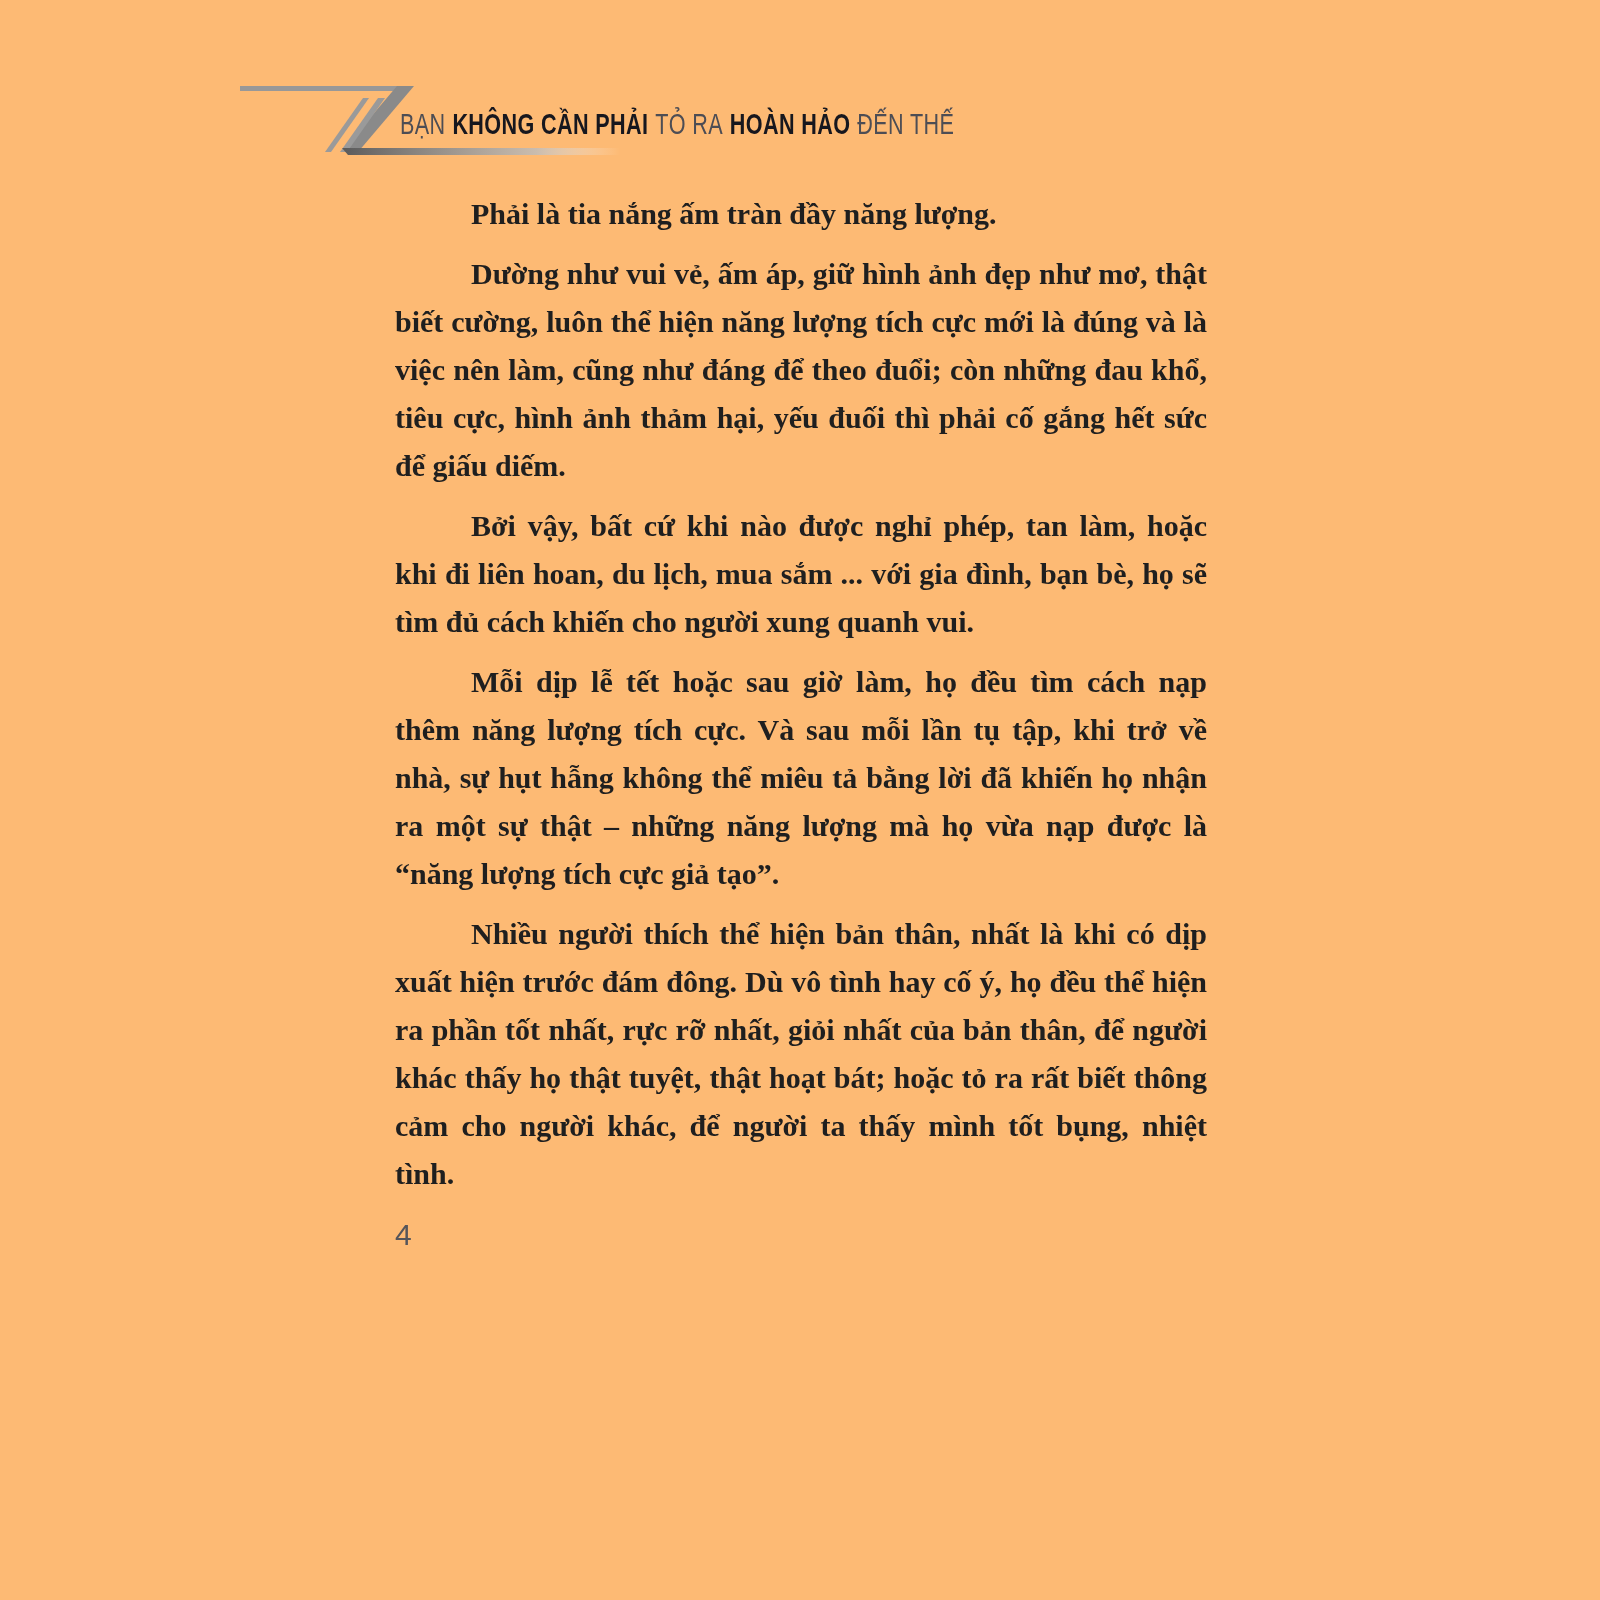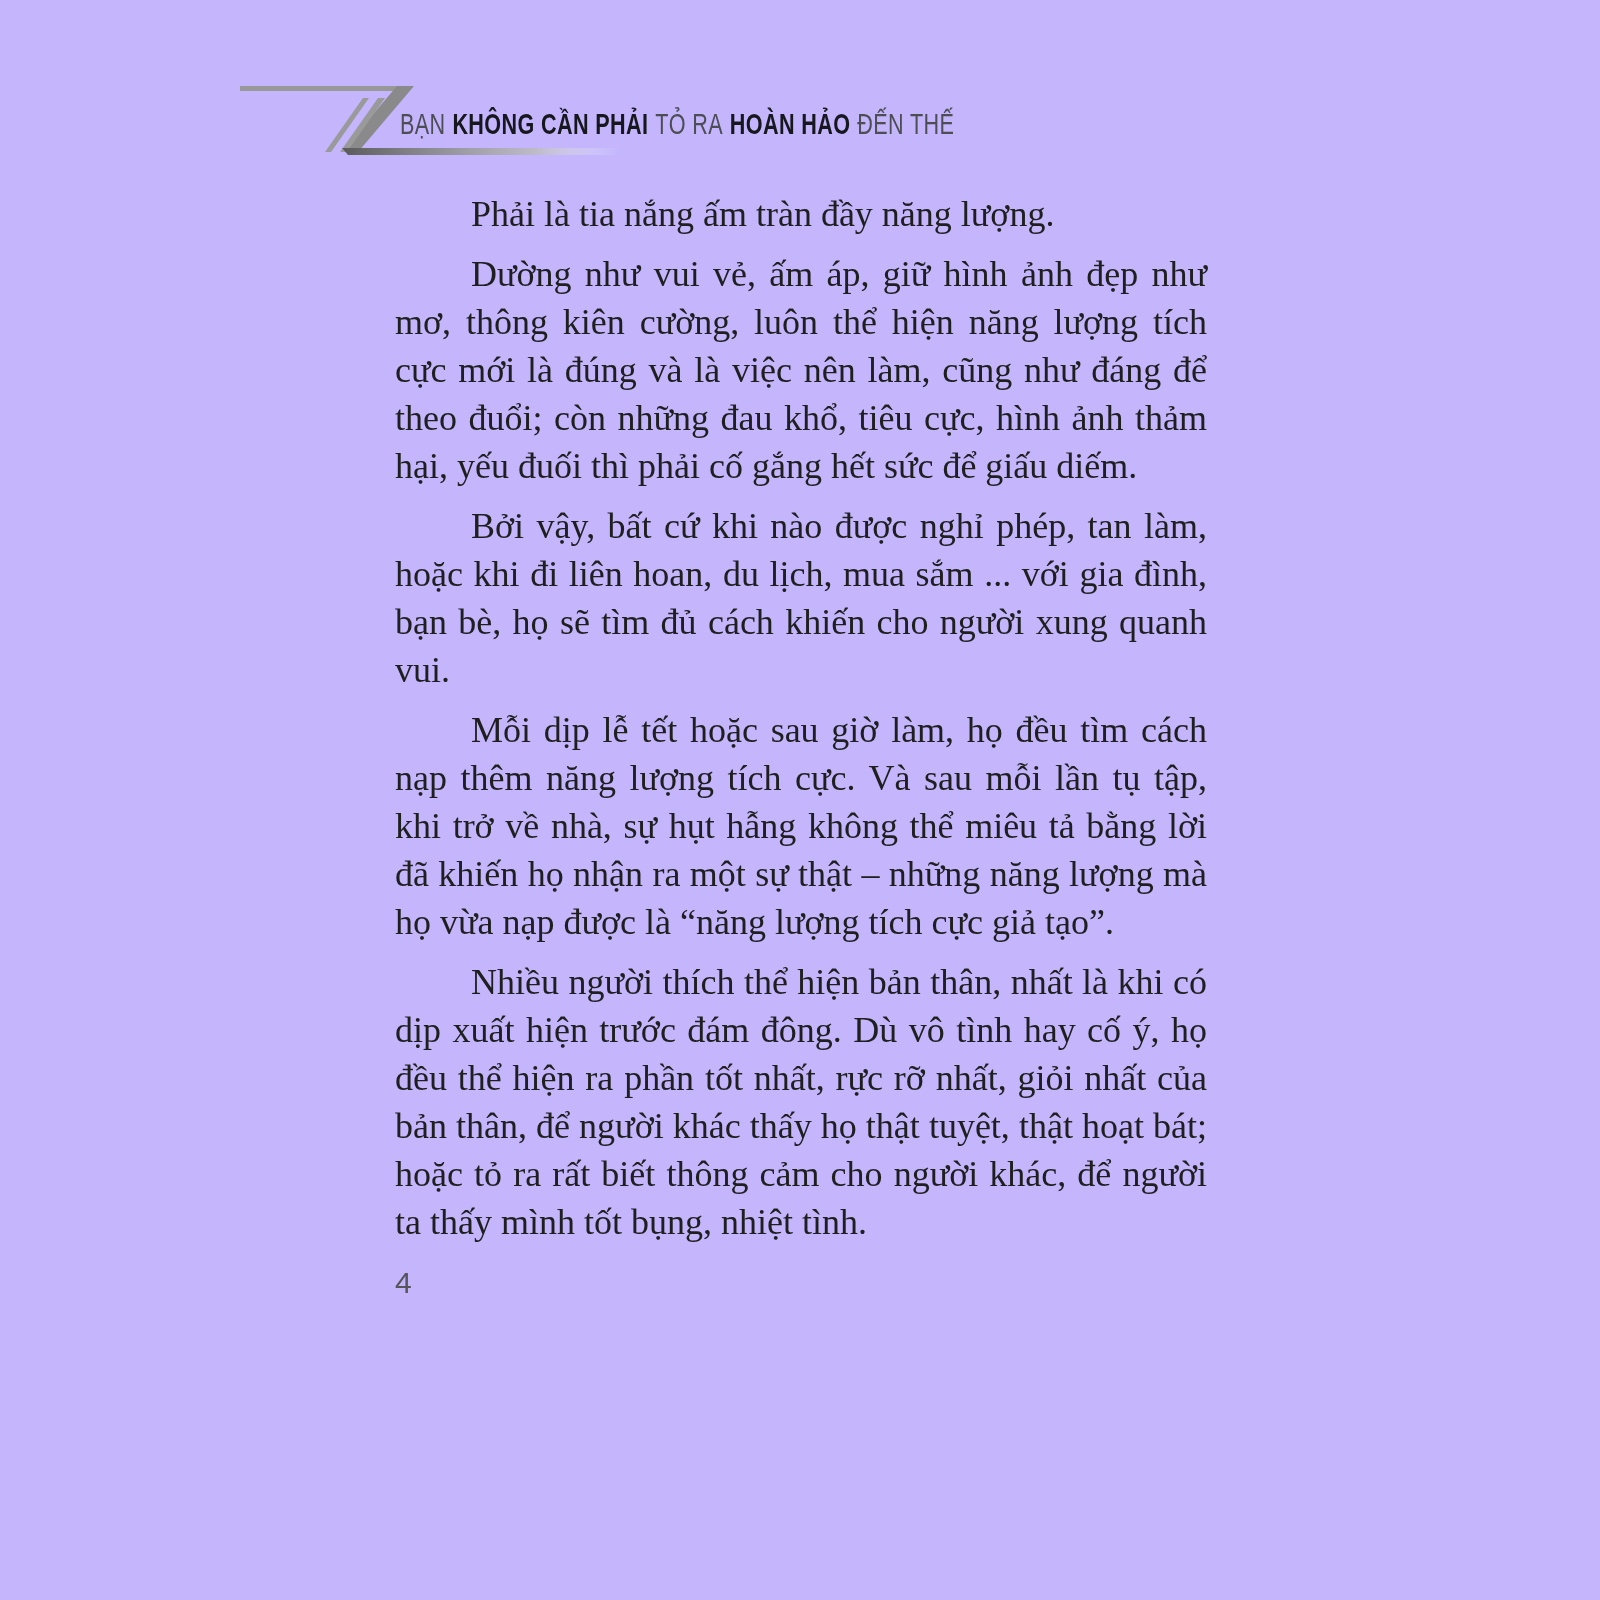--- a/index.html
+++ b/index.html
@@ -1,20 +1,20 @@
 <!DOCTYPE html>
 <html><head>
 <meta charset="utf-8">
 <style>
   html,body { margin:0; padding:0; background:#ffffff; }
   .page {
     position: relative;
     width: 1600px;
     height: 1600px;
-    background: #c4b5fd;
+    background: #fdba74;
     box-sizing: border-box;
     padding: 190px 393px 6px 395px;
     overflow: hidden;
     font-family: "Liberation Serif", serif;
   }
 
   
   .header-deco {
     position: absolute;
     left: 230px;
@@ -34,25 +34,26 @@
     font-size: 30px;
     letter-spacing: 0.5px;
   }
   .running-title .seg { margin-right: 0.32em; }
   .running-title .seg.bold  { font-weight: 700; color: #17171e; }
   .running-title .seg.light { font-weight: 400; color: #4d4d54; }
 
   
   .body-text p {
     margin: 0 0 12px 0;
-    font-size: 36px;
+    font-size: 30px;
     line-height: 48px;
     color: #1f1f1f;
     text-align: justify;
     text-indent: 76px;
+    font-weight: bold;
   }
 
   
   .page-number {
     margin-top: 20px;
     font-family: "Liberation Sans", sans-serif;
     font-size: 30px;
     color: #55555a;
   }
 </style>
@@ -75,21 +76,21 @@
     <polygon points="133,28 139,28 101,82 95,82" fill="#9a9a9a"></polygon>
     <polygon points="112,78 390,78 390,85 118,85" fill="url(#fadeRight)"></polygon>
   </svg>
 
   <div class="running-title">
     <span class="seg light">BẠN</span><span class="seg bold">KHÔNG CẦN PHẢI</span><span class="seg light">TỎ RA</span><span class="seg bold">HOÀN HẢO</span><span class="seg light">ĐẾN THẾ</span>
   </div>
 
   <div class="body-text">
     <p>Phải là tia nắng ấm tràn đầy năng lượng.</p>
-    <p>Dường như vui vẻ, ấm áp, giữ hình ảnh đẹp như mơ, thông kiên cường, luôn thể hiện năng lượng tích cực mới là đúng và là việc nên làm, cũng như đáng để theo đuổi; còn những đau khổ, tiêu cực, hình ảnh thảm hại, yếu đuối thì phải cố gắng hết sức để giấu diếm.</p>
+    <p>Dường như vui vẻ, ấm áp, giữ hình ảnh đẹp như mơ, thật biết cường, luôn thể hiện năng lượng tích cực mới là đúng và là việc nên làm, cũng như đáng để theo đuổi; còn những đau khổ, tiêu cực, hình ảnh thảm hại, yếu đuối thì phải cố gắng hết sức để giấu diếm.</p>
     <p>Bởi vậy, bất cứ khi nào được nghỉ phép, tan làm, hoặc khi đi liên hoan, du lịch, mua sắm ... với gia đình, bạn bè, họ sẽ tìm đủ cách khiến cho người xung quanh vui.</p>
     <p>Mỗi dịp lễ tết hoặc sau giờ làm, họ đều tìm cách nạp thêm năng lượng tích cực. Và sau mỗi lần tụ tập, khi trở về nhà, sự hụt hẫng không thể miêu tả bằng lời đã khiến họ nhận ra một sự thật – những năng lượng mà họ vừa nạp được là “năng lượng tích cực giả tạo”.</p>
     <p>Nhiều người thích thể hiện bản thân, nhất là khi có dịp xuất hiện trước đám đông. Dù vô tình hay cố ý, họ đều thể hiện ra phần tốt nhất, rực rỡ nhất, giỏi nhất của bản thân, để người khác thấy họ thật tuyệt, thật hoạt bát; hoặc tỏ ra rất biết thông cảm cho người khác, để người ta thấy mình tốt bụng, nhiệt tình.</p>
   </div>
 
   <div class="page-number">4</div>
 
 </div>
 
 </body></html>

